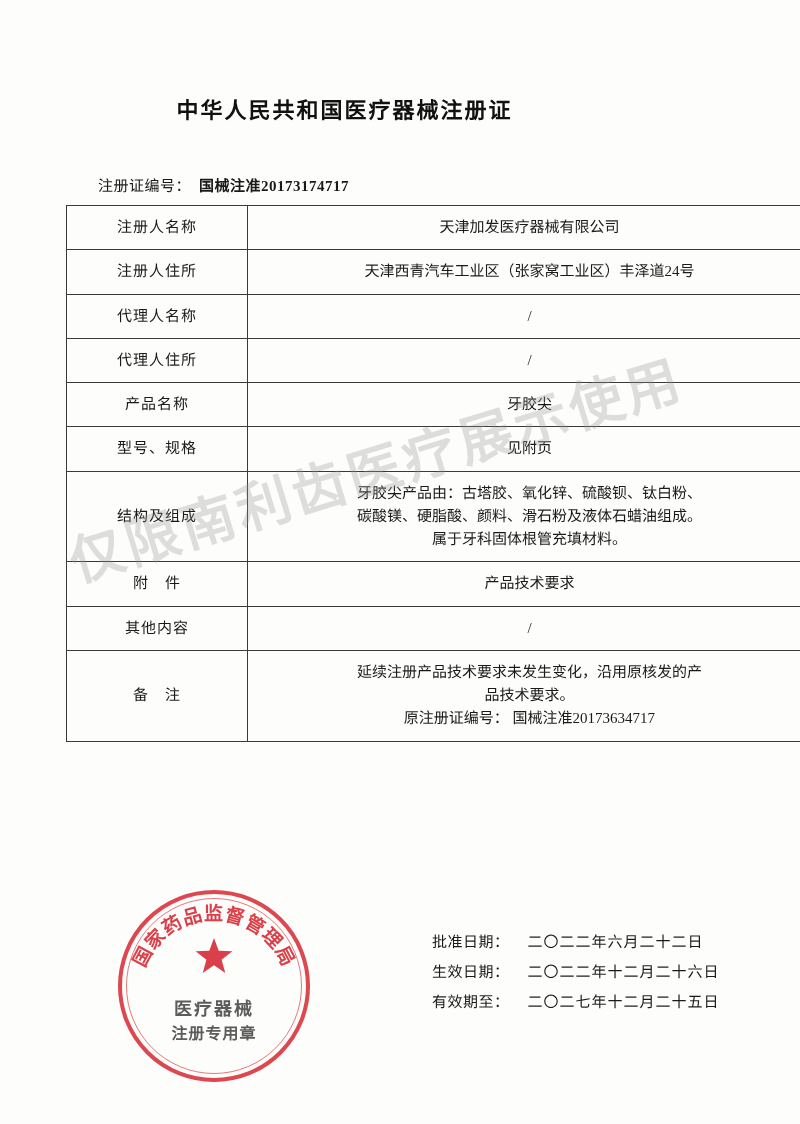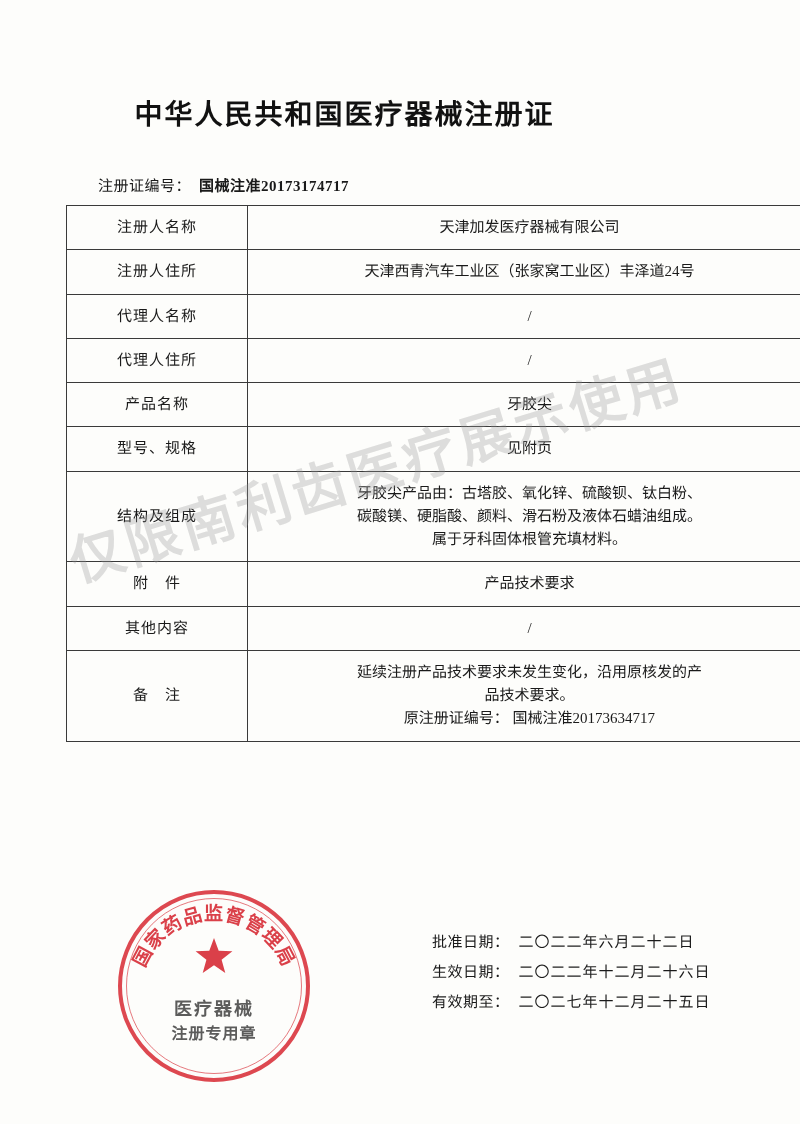--- a/index.html
+++ b/index.html
@@ -23,21 +23,21 @@
     background: #fdfdfb;
   }
 
   
   .doc-title {
     position: absolute;
     top: 92px;
     left: 0;
     width: 689px;
     text-align: center;
-    font-size: 28px;
+    font-size: 22px;
     font-weight: bold;
     letter-spacing: 2px;
     color: #111;
   }
 
   
   .reg-line {
     position: absolute;
     top: 174px;
     left: 66px;
@@ -112,21 +112,21 @@
     font-size: 15px;
     line-height: 2.0;
   }
   .dates div {
     white-space: nowrap;
   }
   .dates .d-label {
     letter-spacing: 0.5px;
   }
   .dates .d-value {
-    margin-left: 9px;
+    margin-left: 18px;
     letter-spacing: 1px;
   }
 
   
   .seal {
     position: absolute;
     top: 890px;
     left: 118px;
     width: 192px;
     height: 192px;

